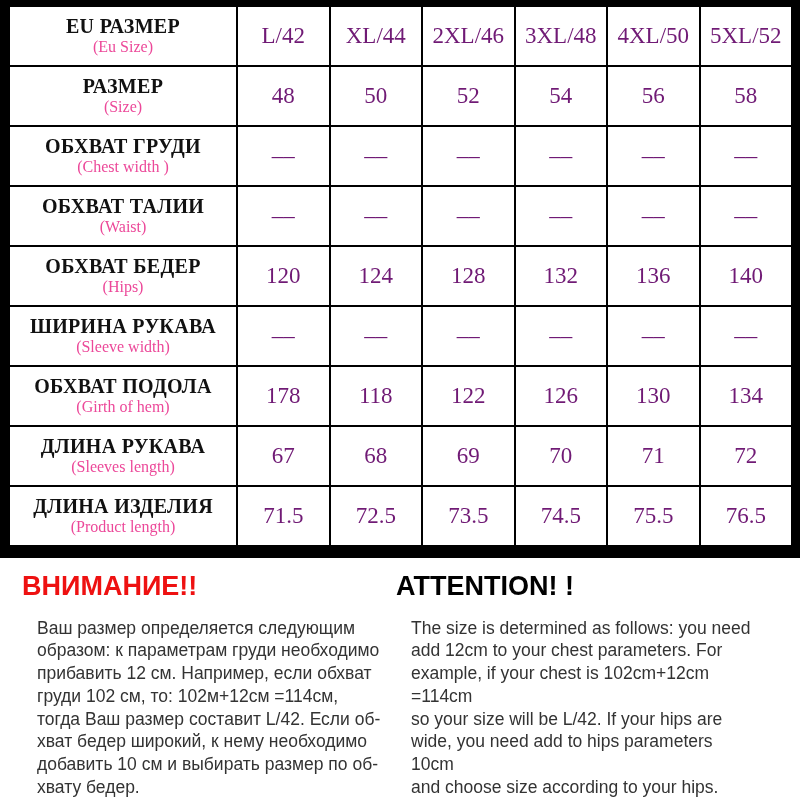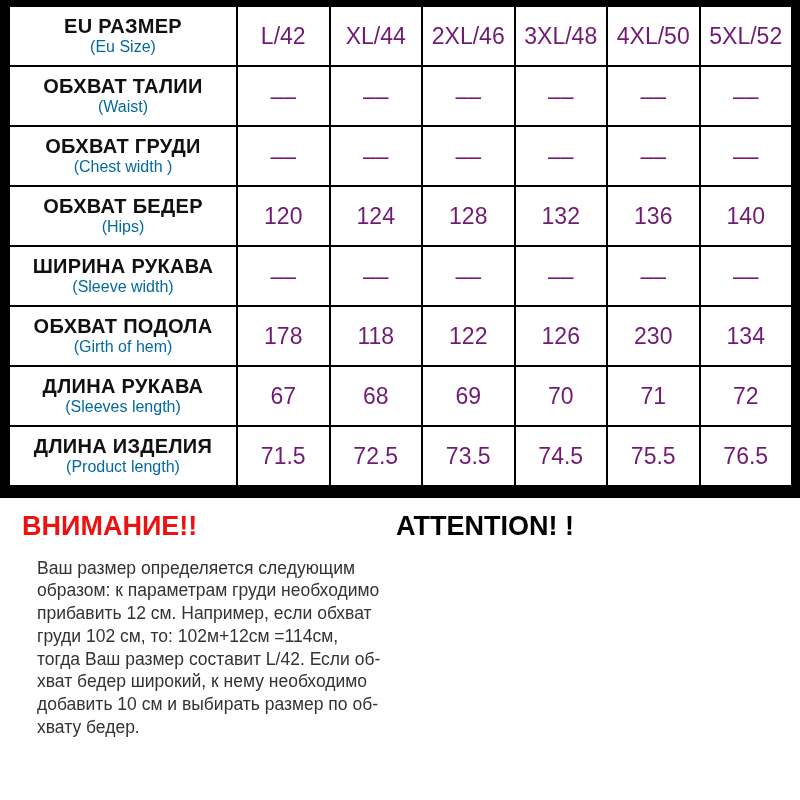--- a/index.html
+++ b/index.html
@@ -20,20 +20,21 @@
     border: 6px solid #000;
     border-top-width: 5px;
     border-left-width: 8px;
     border-right-width: 7px;
     border-bottom-width: 11px;
   }
   table.size-table {
     width: 100%;
     border-collapse: collapse;
     table-layout: fixed;
+    font-family: Liberation Serif, serif;
   }
   table.size-table th,
   table.size-table td {
     border: 2px solid #000;
     height: 58px;
     text-align: center;
     vertical-align: middle;
     background: #fff;
     padding: 0;
   }
@@ -43,21 +44,21 @@
     font-weight: bold;
     font-size: 20px;
     color: #111;
     letter-spacing: 0.3px;
     line-height: 1.15;
   }
   th.label .en {
     display: block;
     font-weight: normal;
     font-size: 16px;
-    color: #0369a1;
+    color: #ec4899;
     line-height: 1.15;
   }
   td.val {
     font-size: 23px;
     color: #701a75;
     font-weight: normal;
   }
   
   .notes {
     display: flex;
@@ -94,34 +95,46 @@
           </th>
           <td class="val">L/42</td>
           <td class="val">XL/44</td>
           <td class="val">2XL/46</td>
           <td class="val">3XL/48</td>
           <td class="val">4XL/50</td>
           <td class="val">5XL/52</td>
         </tr>
         <tr>
           <th class="label">
+            <span class="ru">РАЗМЕР</span>
+            <span class="en">(Size)</span>
+          </th>
+          <td class="val">48</td>
+          <td class="val">50</td>
+          <td class="val">52</td>
+          <td class="val">54</td>
+          <td class="val">56</td>
+          <td class="val">58</td>
+        </tr>
+        <tr>
+          <th class="label">
+            <span class="ru">ОБХВАТ ГРУДИ</span>
+            <span class="en">(Chest width )</span>
+          </th>
+          <td class="val">––</td>
+          <td class="val">––</td>
+          <td class="val">––</td>
+          <td class="val">––</td>
+          <td class="val">––</td>
+          <td class="val">––</td>
+        </tr>
+        <tr>
+          <th class="label">
             <span class="ru">ОБХВАТ ТАЛИИ</span>
             <span class="en">(Waist)</span>
-          </th>
-          <td class="val">––</td>
-          <td class="val">––</td>
-          <td class="val">––</td>
-          <td class="val">––</td>
-          <td class="val">––</td>
-          <td class="val">––</td>
-        </tr>
-        <tr>
-          <th class="label">
-            <span class="ru">ОБХВАТ ГРУДИ</span>
-            <span class="en">(Chest width )</span>
           </th>
           <td class="val">––</td>
           <td class="val">––</td>
           <td class="val">––</td>
           <td class="val">––</td>
           <td class="val">––</td>
           <td class="val">––</td>
         </tr>
         <tr>
           <th class="label">
@@ -149,21 +162,21 @@
         </tr>
         <tr>
           <th class="label">
             <span class="ru">ОБХВАТ ПОДОЛА</span>
             <span class="en">(Girth of hem)</span>
           </th>
           <td class="val">178</td>
           <td class="val">118</td>
           <td class="val">122</td>
           <td class="val">126</td>
-          <td class="val">230</td>
+          <td class="val">130</td>
           <td class="val">134</td>
         </tr>
         <tr>
           <th class="label">
             <span class="ru">ДЛИНА РУКАВА</span>
             <span class="en">(Sleeves length)</span>
           </th>
           <td class="val">67</td>
           <td class="val">68</td>
           <td class="val">69</td>
@@ -194,16 +207,22 @@
 образом: к параметрам груди необходимо
 прибавить 12 см. Например, если обхват
 груди  102 см, то: 102м+12см =114см,
 тогда Ваш размер составит L/42. Если об-
 хват бедер широкий, к нему необходимо
 добавить 10 см и выбирать размер по об-
 хвату бедер.</p>
     </div>
     <div class="note">
       <h2 class="note-heading" style="color: #000000;">ATTENTION! !</h2>
+      <p class="note-body">The size is determined as follows: you need
+add 12cm to your chest parameters. For
+example, if your chest is 102cm+12cm =114cm
+so your size will be L/42. If your hips are
+wide, you need add to hips parameters 10cm
+and choose size according to your hips.</p>
     </div>
   </div>
 
 </div>
 
 </body></html>

